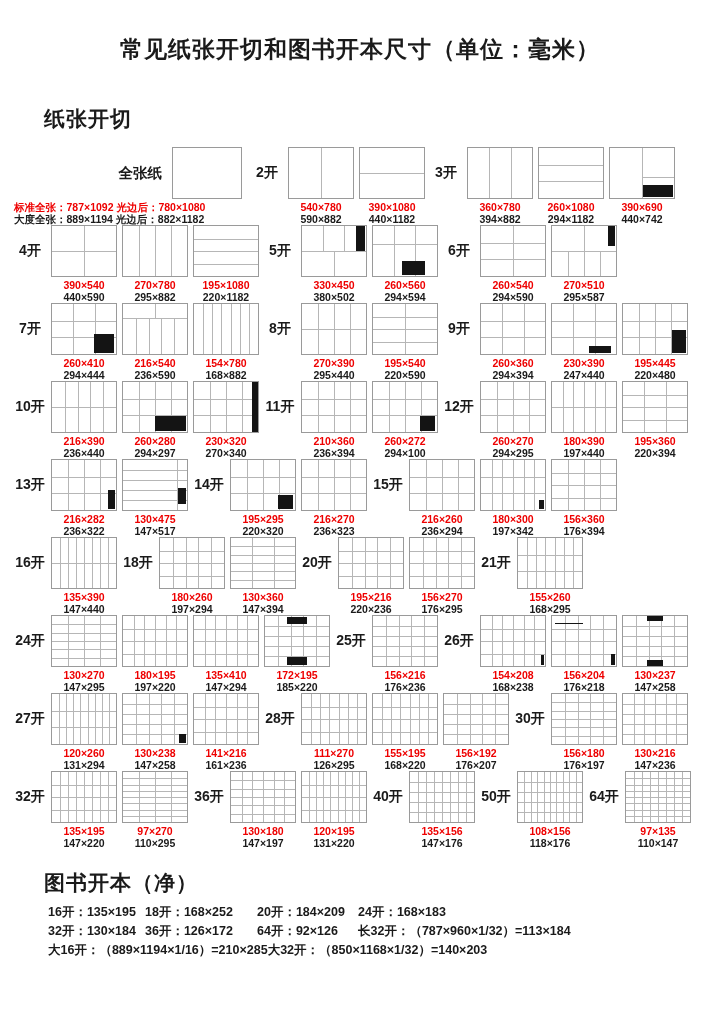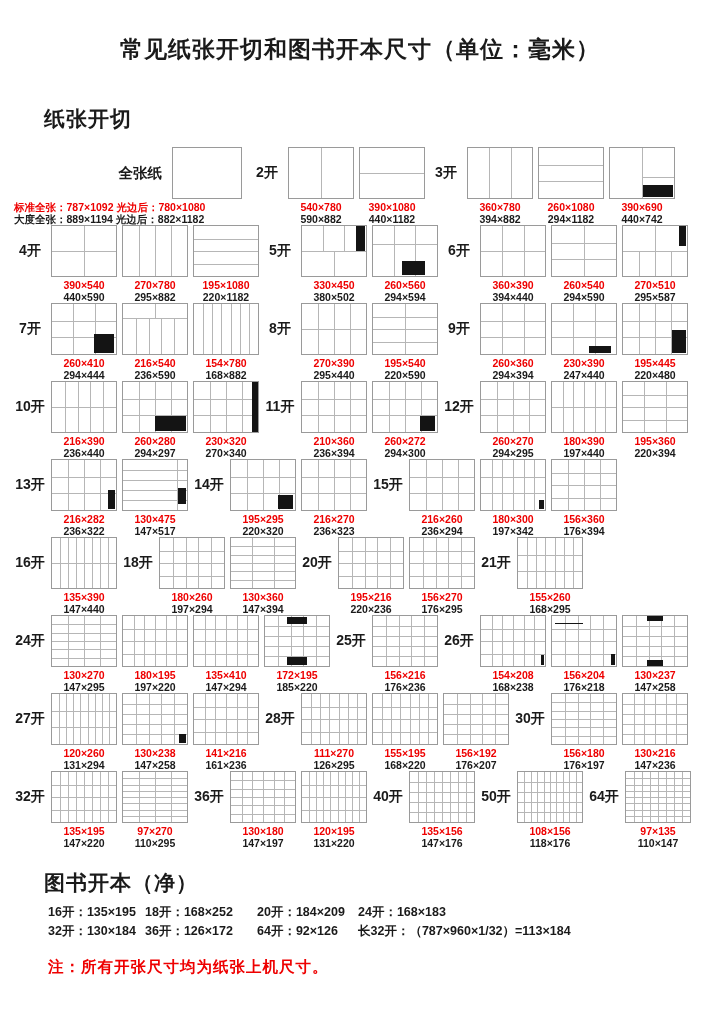--- a/index.html
+++ b/index.html
@@ -140,29 +140,20 @@
             <div class="vl" style="left: 33%; top: 0%; height: 100%;"></div>
             <div class="vl" style="left: 66%; top: 0%; height: 100%;"></div>
             <div class="patch" style="left: 45%; top: 70%; width: 37%; height: 28%;"></div>
           </div>
           <div class="cap r">260×560</div>
           <div class="cap b">294×594</div>
         </div>
         <div class="kai">6开</div>
         <div class="slot">
           <div class="dg">
-            <div class="vl" style="left: 33.3333%; top: 0px; height: 100%;"></div>
-            <div class="vl" style="left: 66.6667%; top: 0px; height: 100%;"></div>
-            <div class="hl" style="top: 50%; left: 0px; width: 100%;"></div>
-          </div>
-          <div class="cap r">360×390</div>
-          <div class="cap b">394×440</div>
-        </div>
-        <div class="slot">
-          <div class="dg">
             <div class="vl" style="left: 50%; top: 0px; height: 100%;"></div>
             <div class="hl" style="top: 33.3333%; left: 0px; width: 100%;"></div>
             <div class="hl" style="top: 66.6667%; left: 0px; width: 100%;"></div>
           </div>
           <div class="cap r">260×540</div>
           <div class="cap b">294×590</div>
         </div>
         <div class="slot">
           <div class="dg">
             <div class="hl" style="top: 50%; left: 0%; width: 100%;"></div>
@@ -321,21 +312,21 @@
         <div class="slot">
           <div class="dg">
             <div class="vl" style="left: 25%; top: 0px; height: 100%;"></div>
             <div class="vl" style="left: 50%; top: 0px; height: 100%;"></div>
             <div class="vl" style="left: 75%; top: 0px; height: 100%;"></div>
             <div class="hl" style="top: 33.3333%; left: 0px; width: 100%;"></div>
             <div class="hl" style="top: 66.6667%; left: 0px; width: 100%;"></div>
             <div class="patch" style="left: 73%; top: 68%; width: 24%; height: 30%;"></div>
           </div>
           <div class="cap r">260×272</div>
-          <div class="cap b">294×300</div>
+          <div class="cap b">294×100</div>
         </div>
         <div class="kai">12开</div>
         <div class="slot">
           <div class="dg">
             <div class="vl" style="left: 25%; top: 0px; height: 100%;"></div>
             <div class="vl" style="left: 50%; top: 0px; height: 100%;"></div>
             <div class="vl" style="left: 75%; top: 0px; height: 100%;"></div>
             <div class="hl" style="top: 33.3333%; left: 0px; width: 100%;"></div>
             <div class="hl" style="top: 66.6667%; left: 0px; width: 100%;"></div>
           </div>
@@ -914,15 +905,15 @@
           </div>
           <div class="cap r">97×135</div>
           <div class="cap b">110×147</div>
         </div>
       </div>
     </div>
   <h2 class="sec sec2">图书开本（净）</h2>
   <div class="book">
       <div class="bl l12"><span>16开：135×195</span><span>18开：168×252</span><span>20开：184×209</span><span>24开：168×183</span></div>
       <div class="bl l12"><span>32开：130×184</span><span>36开：126×172</span><span>64开：92×126</span><span>长32开：（787×960×1/32）=113×184</span></div>
+      <div class="bl l3"><span>大16开：（889×1194×1/16）=210×285</span><span>大32开：（850×1168×1/32）=140×203</span></div>
     </div>
-  <div class="note">注：所有开张尺寸均为纸张上机尺寸。</div>
 </div>
 
 </body></html>

